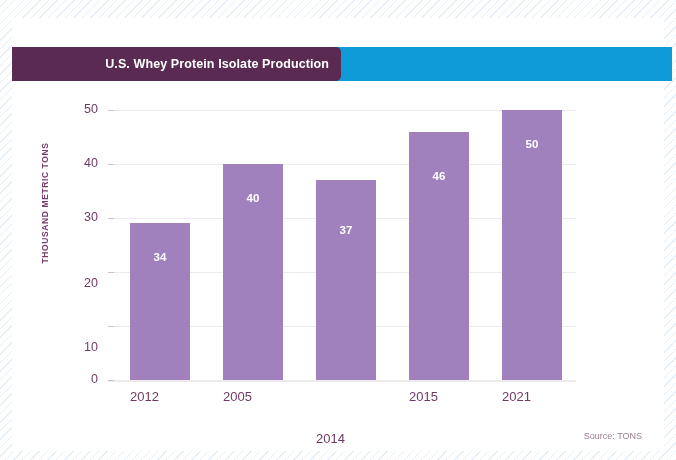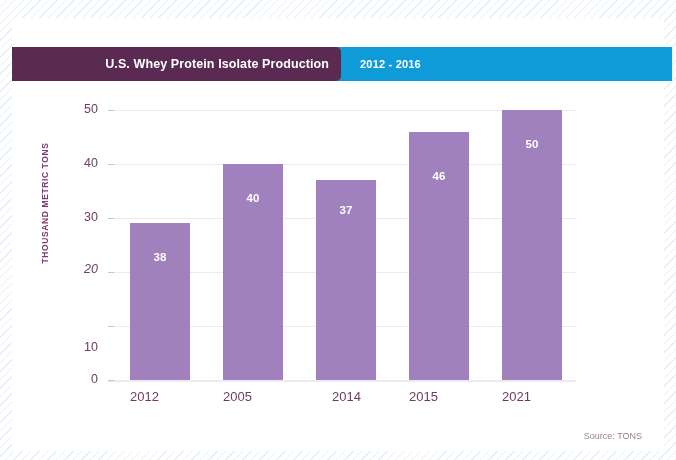--- a/index.html
+++ b/index.html
@@ -171,21 +171,20 @@
 </head>
 <body>
 
 <div class="card">
 
   <div class="header-band">
     <div class="header-blue"></div>
     <div class="header-purple">
       <div class="header-title">U.S. Whey Protein Isolate Production</div>
     </div>
-    <div class="header-range">2012 - 2016</div>
   </div>
 
   <div class="plot-wrap">
 
     <div class="yaxis-title">THOUSAND METRIC TONS</div>
 
     <div class="gridline" style="top:92px;"></div>
     <div class="gridline" style="top:146px;"></div>
     <div class="gridline" style="top:200px;"></div>
     <div class="gridline" style="top:254px;"></div>
@@ -195,39 +194,39 @@
     <div class="ytick-mark" style="left:96px; top:92px;"></div>
     <div class="ytick-mark" style="left:96px; top:146px;"></div>
     <div class="ytick-mark" style="left:96px; top:200px;"></div>
     <div class="ytick-mark" style="left:96px; top:254px;"></div>
     <div class="ytick-mark" style="left:96px; top:308px;"></div>
     <div class="ytick-mark" style="left:96px; top:362px;"></div>
 
     <div class="ytick-label" style="left:52px; top:84px;">50</div>
     <div class="ytick-label" style="left:52px; top:138px;">40</div>
     <div class="ytick-label" style="left:52px; top:192px;">30</div>
-    <div class="ytick-label" style="left:52px; top:244px;font-style:italic;">20</div>
+    <div class="ytick-label" style="left:52px; top:258px;">20</div>
     <div class="ytick-label" style="left:52px; top:300px;margin-top:22px;">10</div>
     <div class="ytick-label" style="left:52px; top:354px;">0</div>
 
     <div class="bar" style="left:118px; top:205px; height:157px;"></div>
     <div class="bar" style="left:211px; top:146px; height:216px;"></div>
     <div class="bar" style="left:304px; top:162px; height:200px;"></div>
     <div class="bar" style="left:397px; top:114px; height:248px;"></div>
     <div class="bar" style="left:490px; top:92px;  height:270px;"></div>
 
-    <div class="bar-value" style="left:118px; top:233px;">38</div>
+    <div class="bar-value" style="left:118px; top:233px;">34</div>
     <div class="bar-value" style="left:211px; top:174px;">40</div>
-    <div class="bar-value" style="left:304px; top:186px;">37</div>
+    <div class="bar-value" style="left:304px; top:206px;">37</div>
     <div class="bar-value" style="left:397px; top:152px;">46</div>
     <div class="bar-value" style="left:490px; top:120px;">50</div>
 
     <div class="xtick-label" style="left:118px;">2012</div>
     <div class="xtick-label" style="left:211px;">2005</div>
-    <div class="xtick-label" style="left:320px;">2014</div>
+    <div class="xtick-label" style="left:304px;margin-top:42px;">2014</div>
     <div class="xtick-label" style="left:397px;">2015</div>
     <div class="xtick-label" style="left:490px;">2021</div>
 
   </div>
 
   <div class="source-note">Source: TONS</div>
 
 </div>
 
 </body></html>

